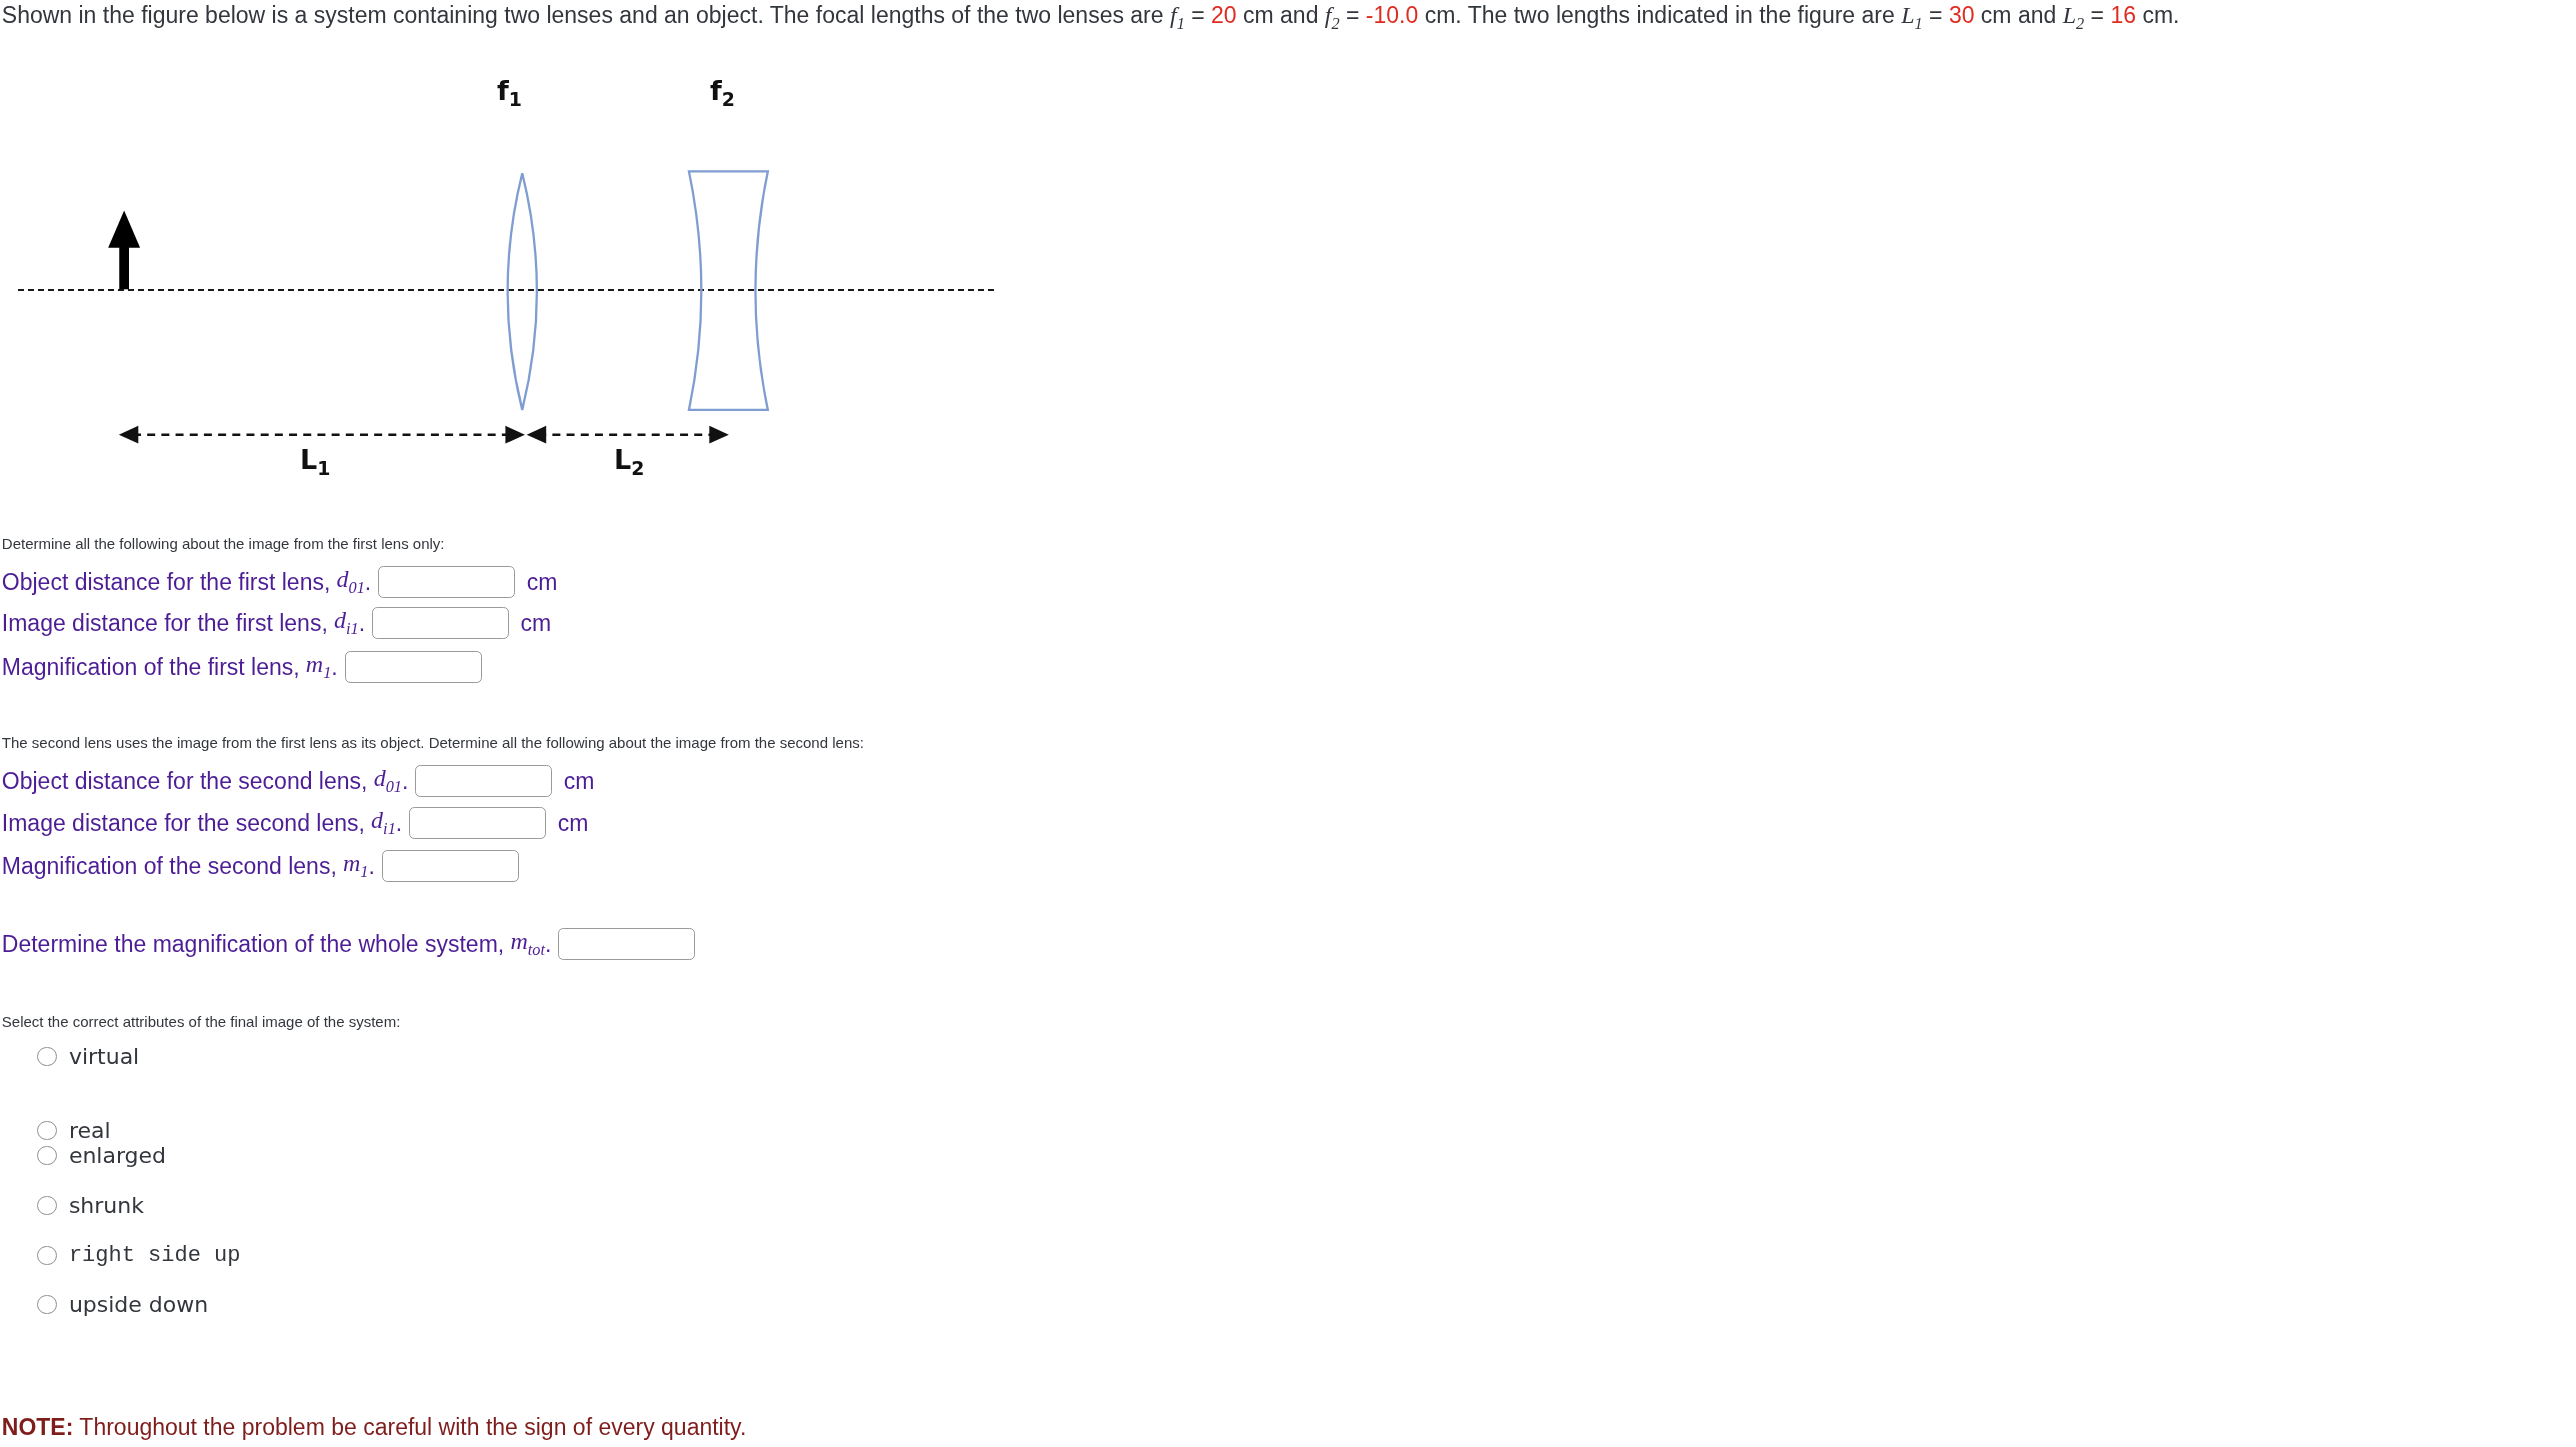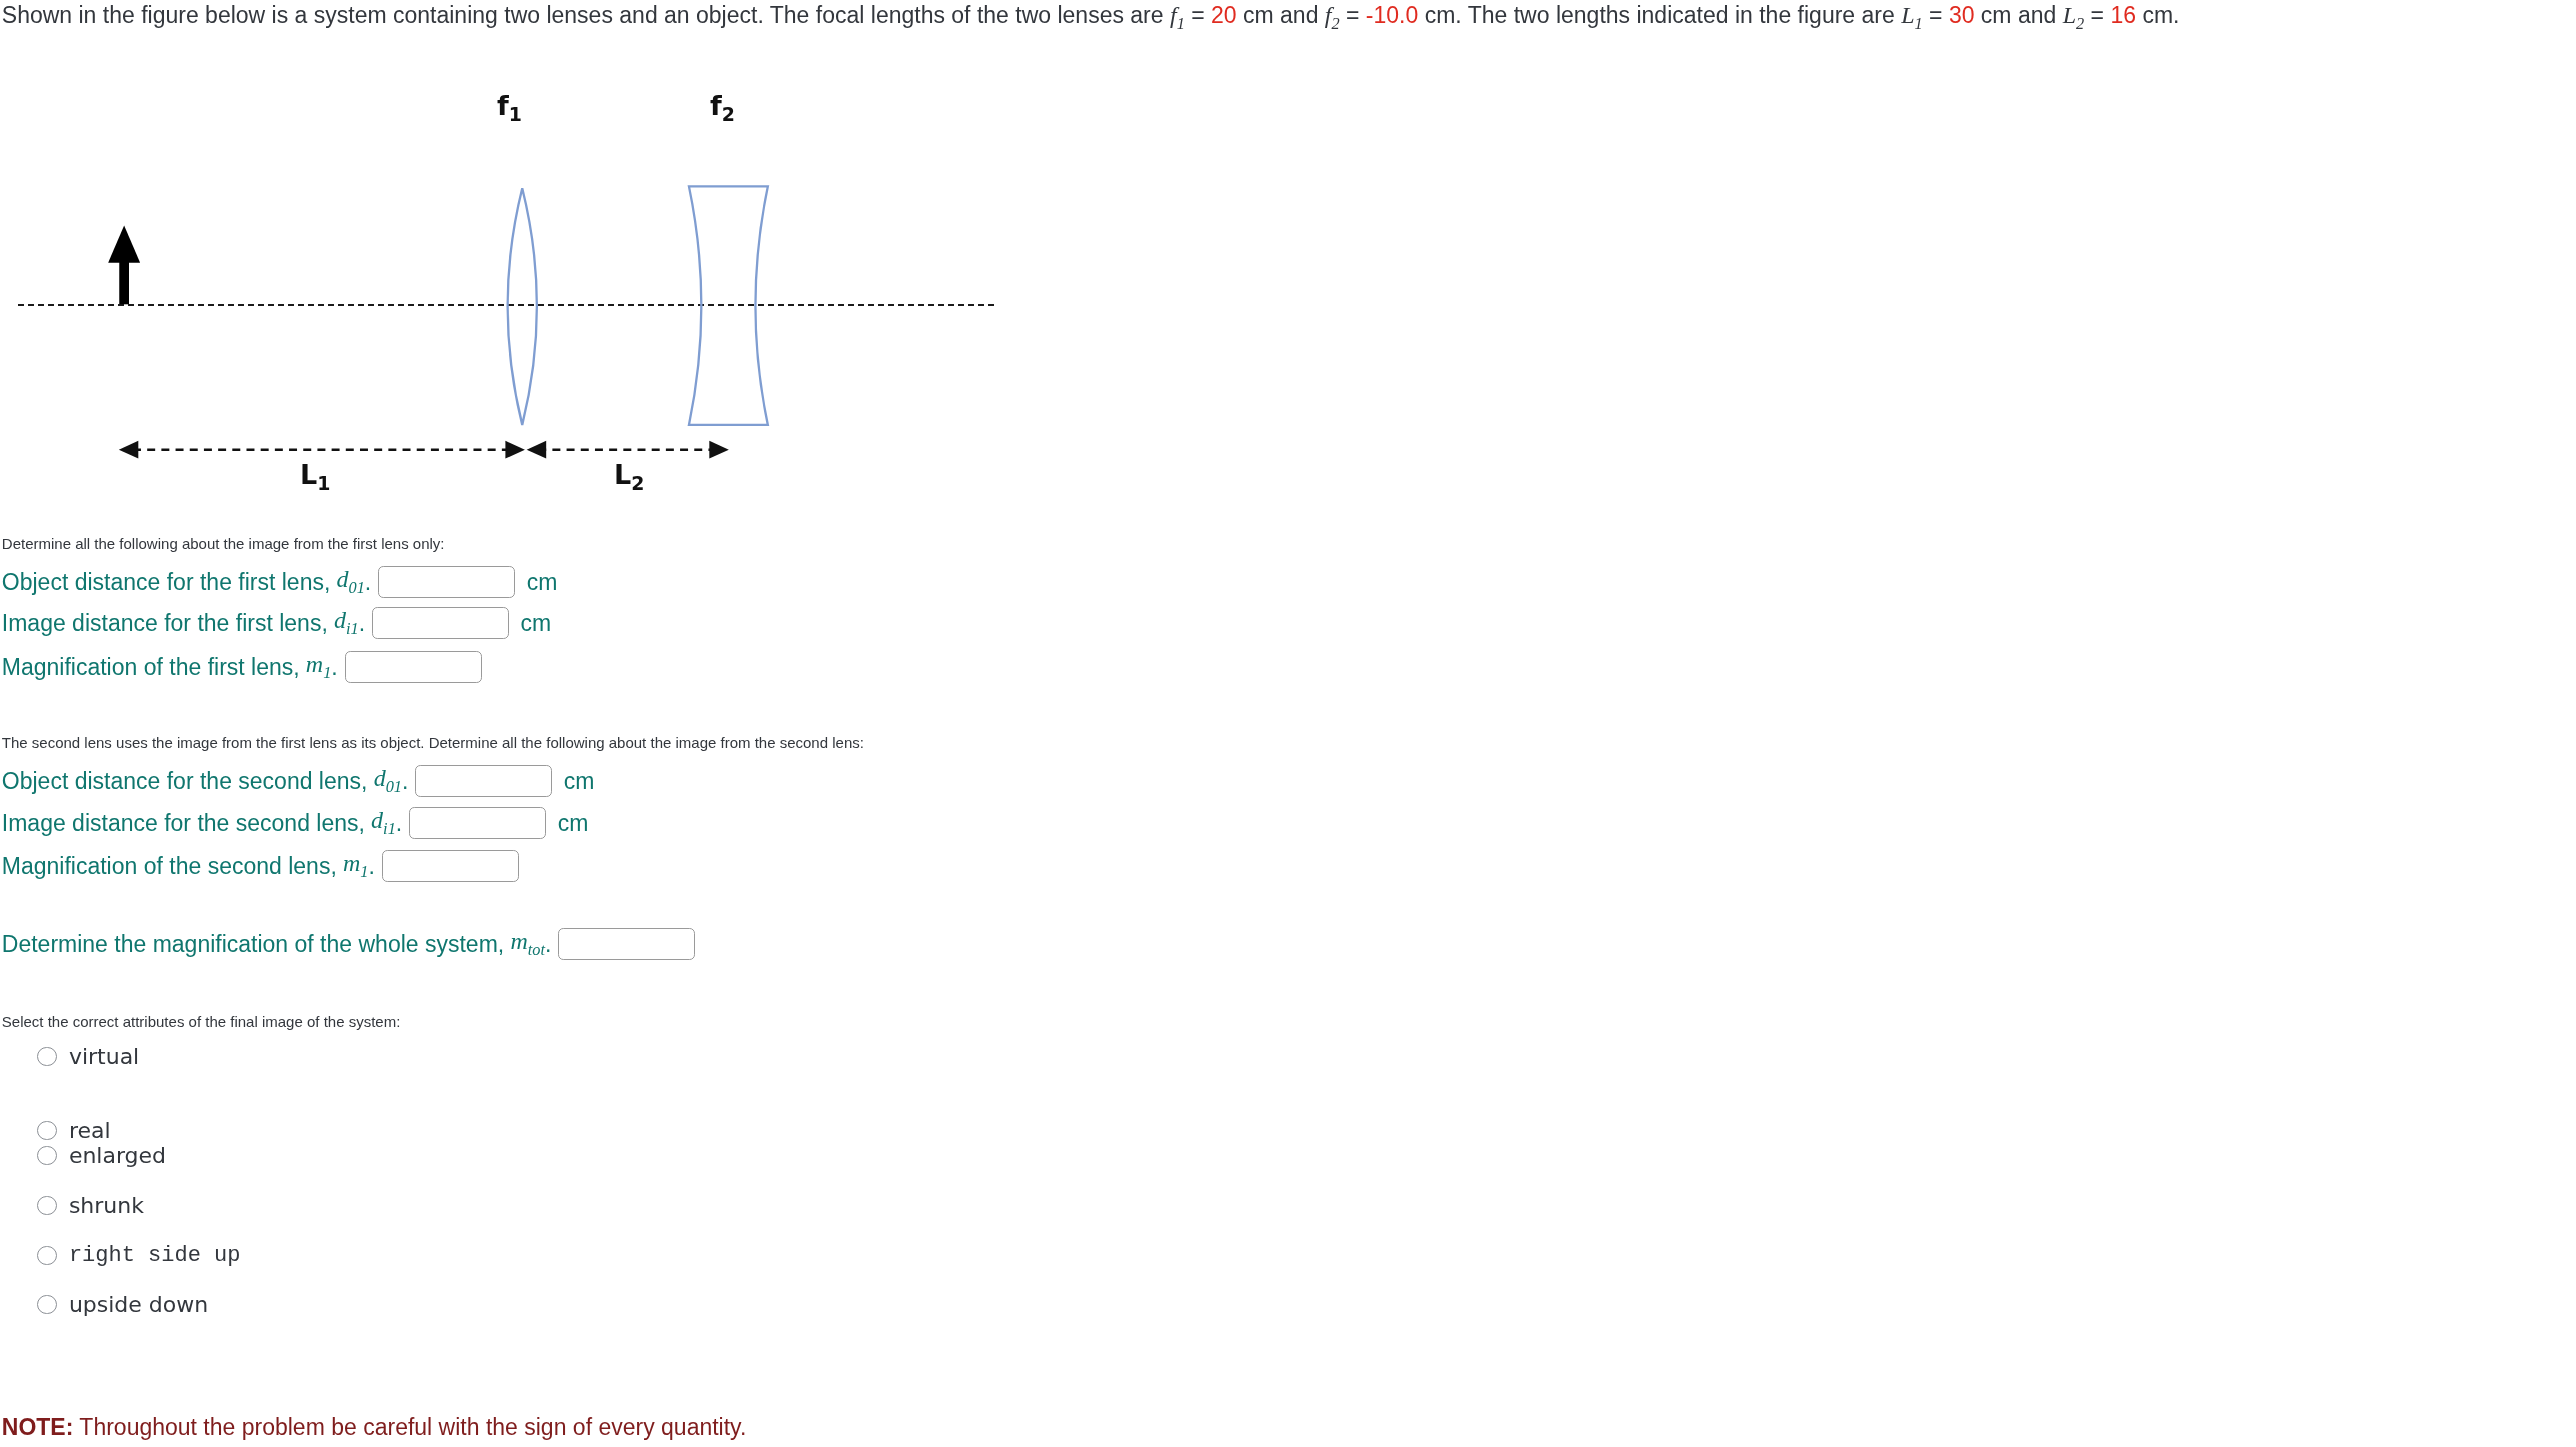--- a/index.html
+++ b/index.html
@@ -35,21 +35,21 @@
   }
   .var sub {
     font-style: italic;
     font-size: 0.68em;
   }
 
   
   .figure {
     position: absolute;
     left: 0;
-    top: 39px;
+    top: 24px;
     width: 1064px;
     height: 426px;
     padding-left: 20px;
   }
   .optical-axis {
     position: absolute;
     left: 18px;
     top: 265px;
     width: 976px;
     height: 0;
@@ -86,21 +86,21 @@
     color: #33373d;
     white-space: nowrap;
     line-height: 27px;
   }
   .row {
     position: absolute;
     display: flex;
     align-items: center;
     white-space: nowrap;
     font-size: 23px;
-    color: #0f766e;
+    color: #4c1d95;
   }
   .row .lbl { margin-right: 6.2px; }
   .answer-box {
     display: inline-block;
     height: 32px;
     border: 1.8px solid #9a9a9a;
     border-radius: 5.3px;
     background: #ffffff;
     box-sizing: border-box;
     vertical-align: middle;

